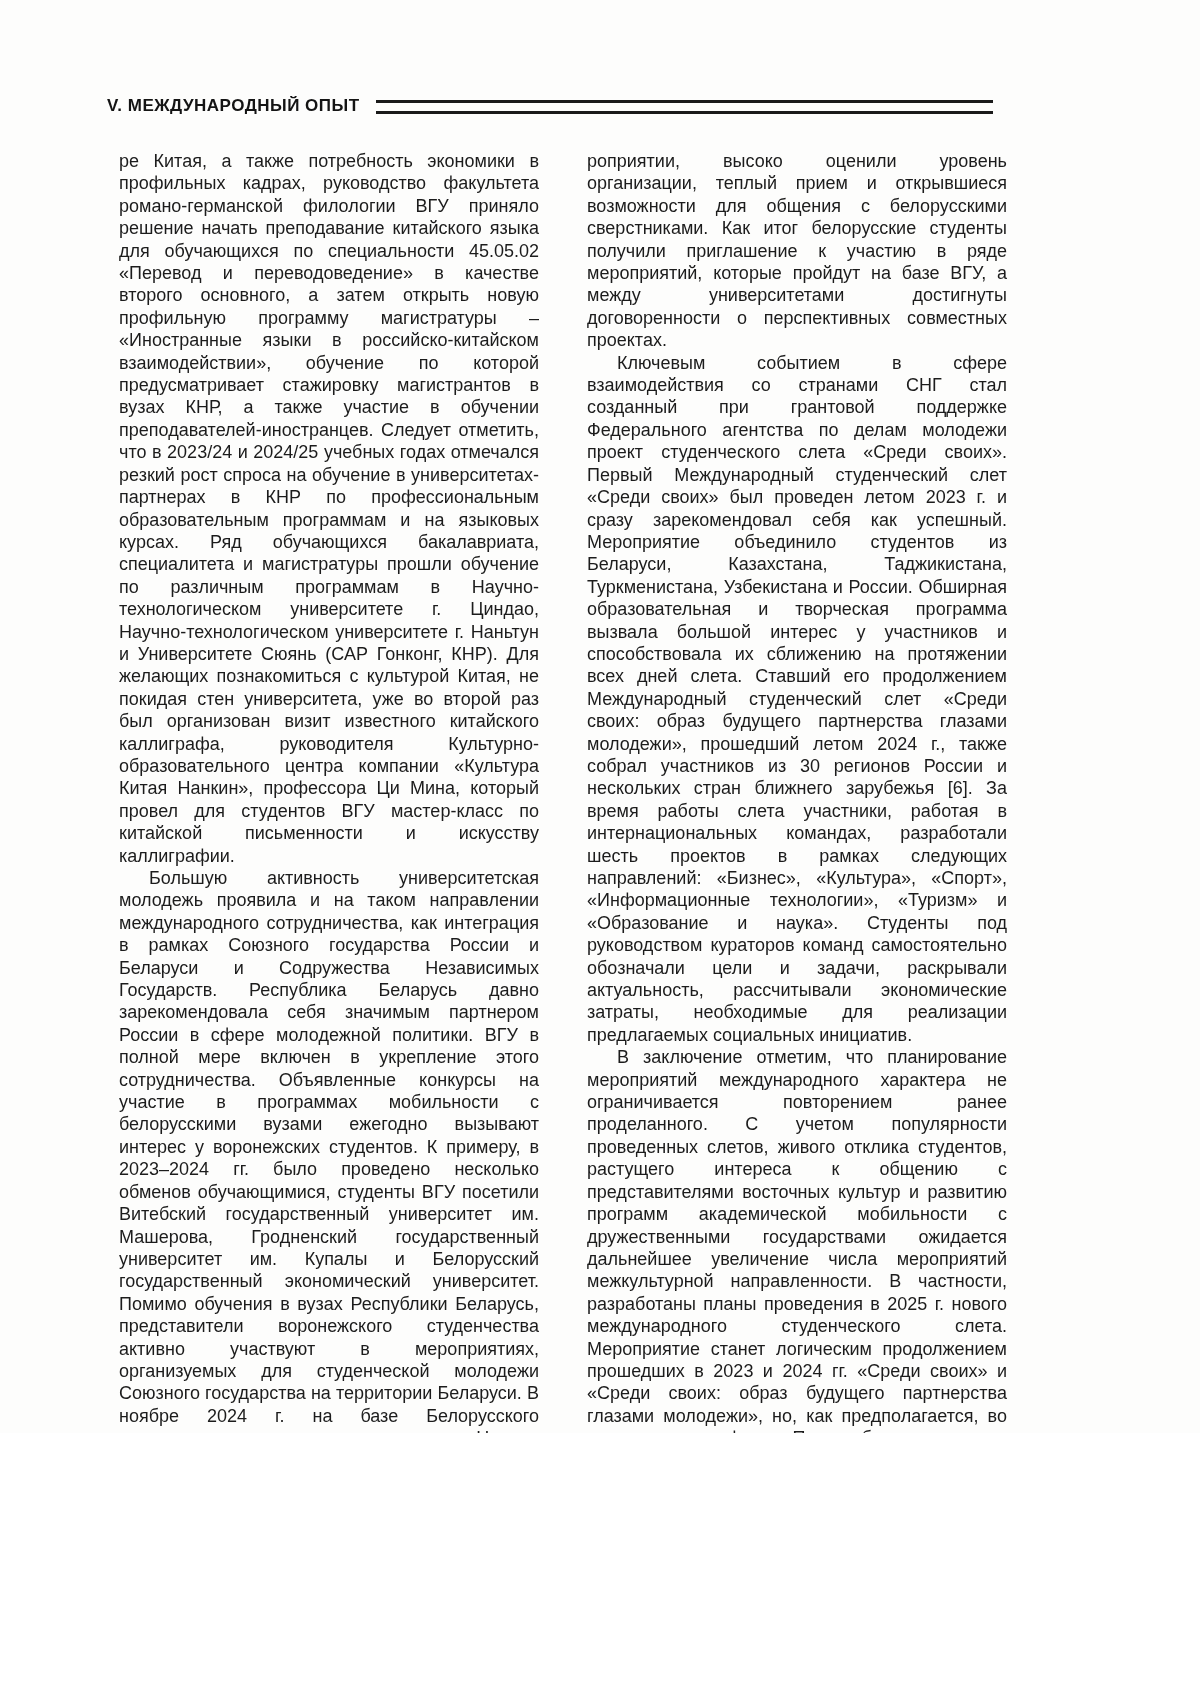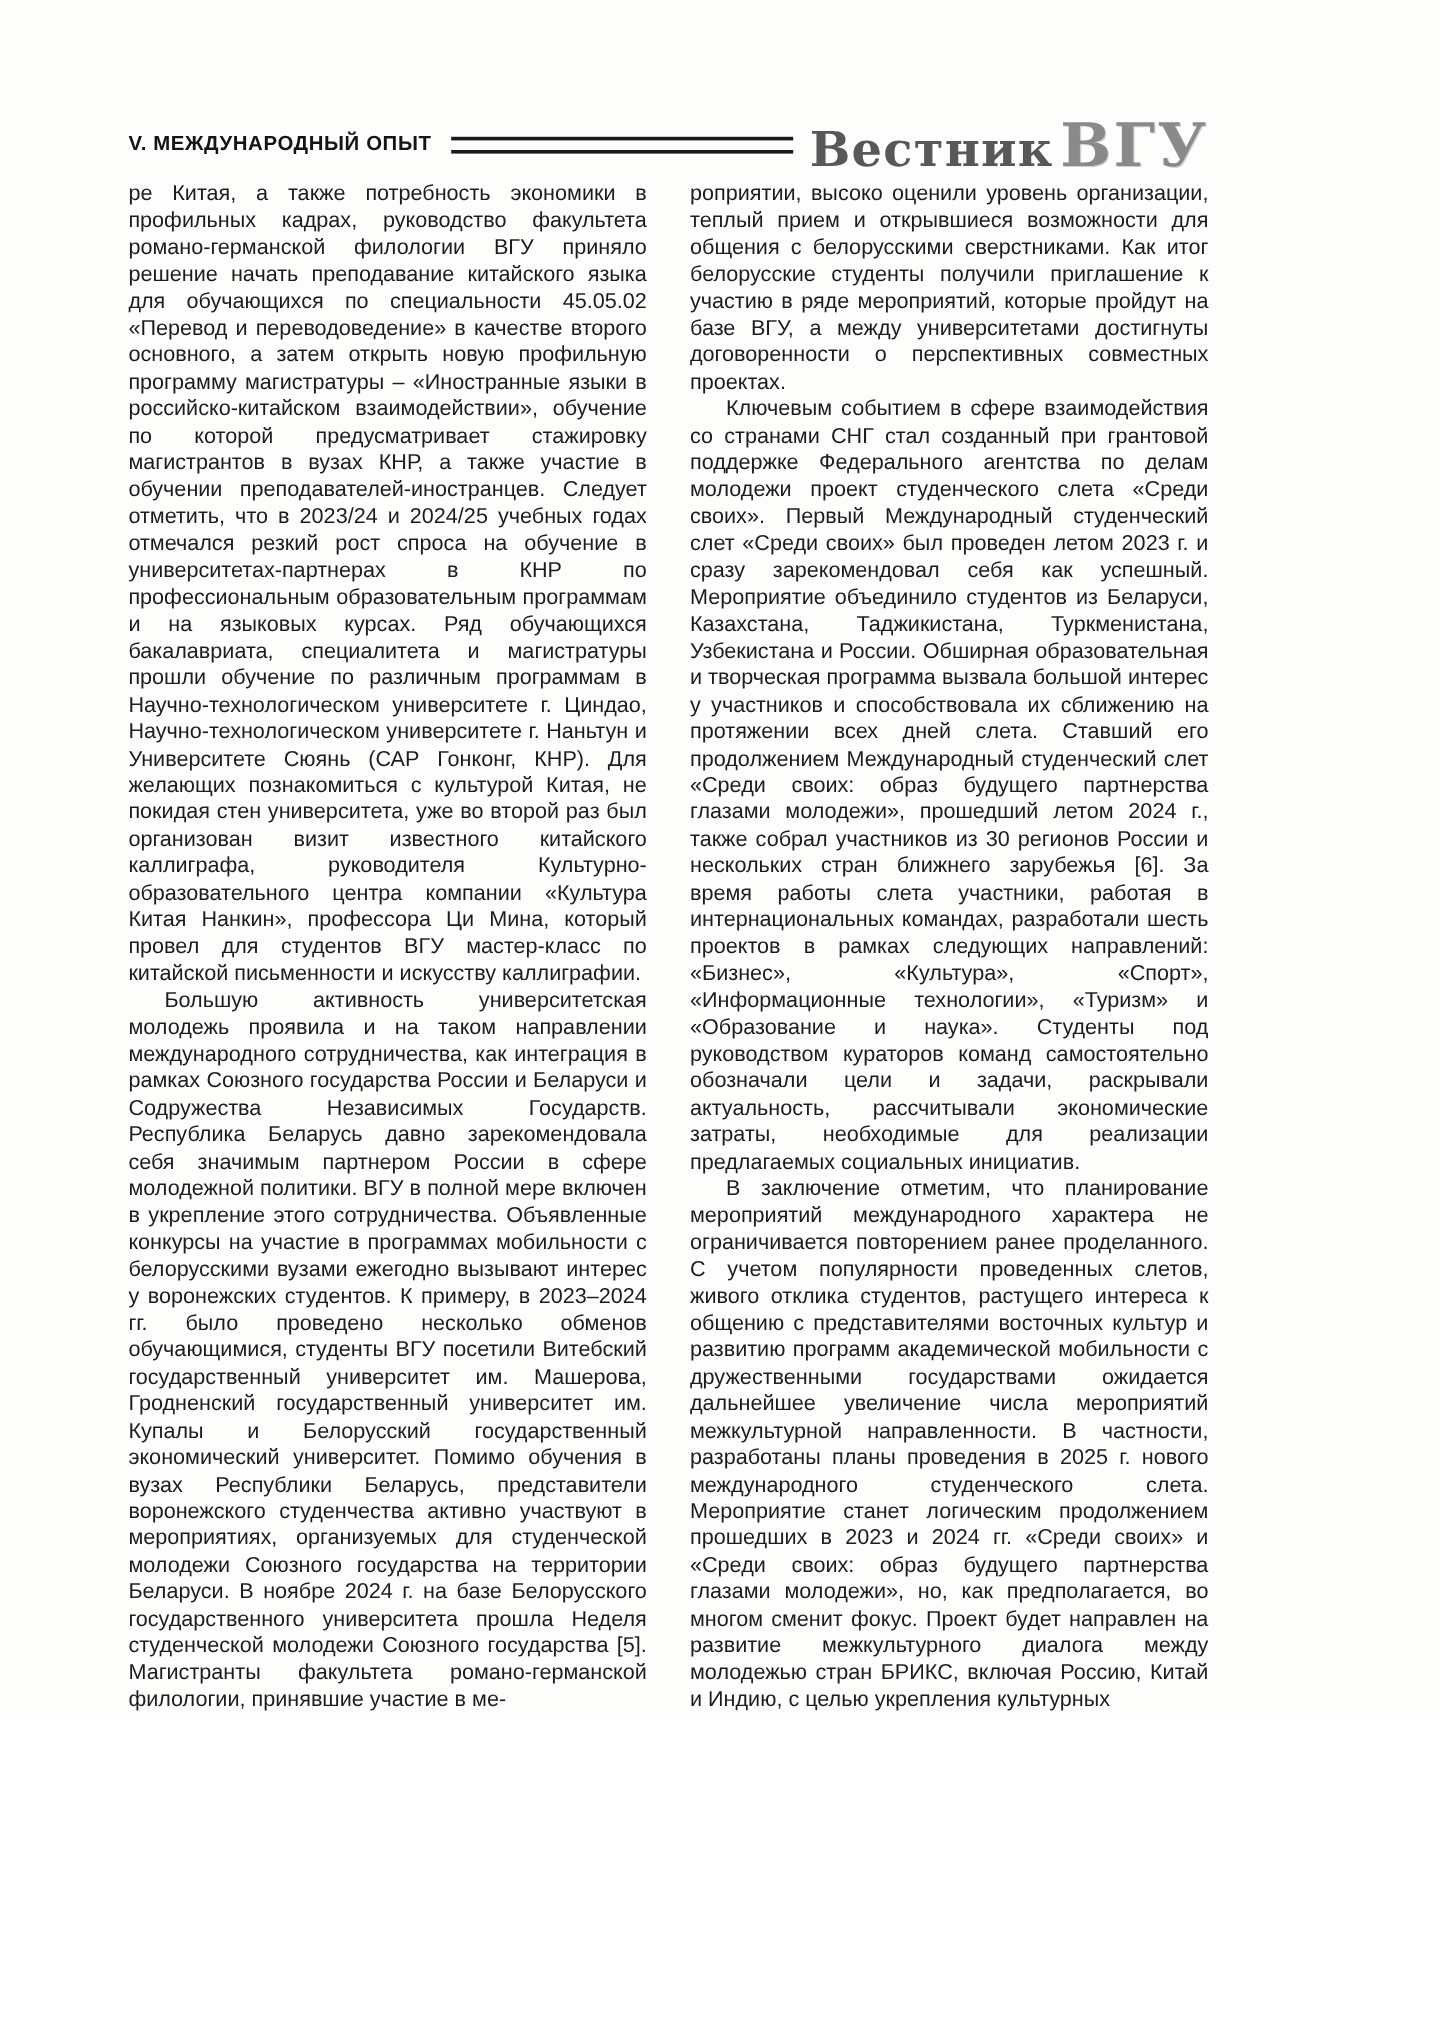--- a/index.html
+++ b/index.html
@@ -64,20 +64,21 @@
     height: 1280px;
     display: flex;
     gap: 36px;
   }
   .col {
     flex: 1;
     text-align: justify;
     font-size: 18px;
     line-height: 22.4px;
     hyphens: auto;
+    margin-left: 12px;
     -webkit-hyphens: auto;
   }
   .col p { margin: 0; }
   .col p.indent { text-indent: 30px; }
 
   
   .footer {
     position: absolute;
     top: 1438px;
     left: 107px;
@@ -110,24 +111,20 @@
   .artifact.a3 { left: 640px;  top: 1691px; width: 18px; height: 4px; opacity: 0.5; }
 </style>
 </head>
 <body>
 
 <div class="page">
 
   <div class="header">
     <div class="section-title">V. МЕЖДУНАРОДНЫЙ ОПЫТ</div>
     <div class="header-rule"></div>
-    <div class="journal-title">
-      <span class="journal-word">Вестник</span>
-      <span class="journal-abbr">ВГУ</span>
-    </div>
   </div>
 
   <div class="columns">
     <div class="col">
       <p>ре Китая, а также потребность экономики в профильных кадрах, руководство факультета романо-германской филологии ВГУ приняло решение начать преподавание китайского языка для обучающихся по специальности 45.05.02 «Перевод и переводоведение» в качестве второго основного, а затем открыть новую профильную программу магистратуры – «Иностранные языки в российско-китайском взаимодействии», обучение по которой предусматривает стажировку магистрантов в вузах КНР, а также участие в обучении преподавателей-иностранцев. Следует отметить, что в 2023/24 и 2024/25 учебных годах отмечался резкий рост спроса на обучение в университетах-партнерах в КНР по профессиональным образовательным программам и на языковых курсах. Ряд обучающихся бакалавриата, специалитета и магистратуры прошли обучение по различным программам в Научно-технологическом университете г. Циндао, Научно-технологическом университете г. Наньтун и Университете Сюянь (САР Гонконг, КНР). Для желающих познакомиться с культурой Китая, не покидая стен университета, уже во второй раз был организован визит известного китайского каллиграфа, руководителя Культурно-образовательного центра компании «Культура Китая Нанкин», профессора Ци Мина, который провел для студентов ВГУ мастер-класс по китайской письменности и искусству каллиграфии.</p>
       <p class="indent">Большую активность университетская молодежь проявила и на таком направлении международного сотрудничества, как интеграция в рамках Союзного государства России и Беларуси и Содружества Независимых Государств. Республика Беларусь давно зарекомендовала себя значимым партнером России в сфере молодежной политики. ВГУ в полной мере включен в укрепление этого сотрудничества. Объявленные конкурсы на участие в программах мобильности с белорусскими вузами ежегодно вызывают интерес у воронежских студентов. К примеру, в 2023–2024 гг. было проведено несколько обменов обучающимися, студенты ВГУ посетили Витебский государственный университет им. Машерова, Гродненский государственный университет им. Купалы и Белорусский государственный экономический университет. Помимо обучения в вузах Республики Беларусь, представители воронежского студенчества активно участвуют в мероприятиях, организуемых для студенческой молодежи Союзного государства на территории Беларуси. В ноябре 2024 г. на базе Белорусского государственного университета прошла Неделя студенческой молодежи Союзного государства [5]. Магистранты факультета романо-германской филологии, принявшие участие в ме-</p>
     </div>
     <div class="col">
       <p>роприятии, высоко оценили уровень организации, теплый прием и открывшиеся возможности для общения с белорусскими сверстниками. Как итог белорусские студенты получили приглашение к участию в ряде мероприятий, которые пройдут на базе ВГУ, а между университетами достигнуты договоренности о перспективных совместных проектах.</p>
       <p class="indent">Ключевым событием в сфере взаимодействия со странами СНГ стал созданный при грантовой поддержке Федерального агентства по делам молодежи проект студенческого слета «Среди своих». Первый Международный студенческий слет «Среди своих» был проведен летом 2023 г. и сразу зарекомендовал себя как успешный. Мероприятие объединило студентов из Беларуси, Казахстана, Таджикистана, Туркменистана, Узбекистана и России. Обширная образовательная и творческая программа вызвала большой интерес у участников и способствовала их сближению на протяжении всех дней слета. Ставший его продолжением Международный студенческий слет «Среди своих: образ будущего партнерства глазами молодежи», прошедший летом 2024 г., также собрал участников из 30 регионов России и нескольких стран ближнего зарубежья [6]. За время работы слета участники, работая в интернациональных командах, разработали шесть проектов в рамках следующих направлений: «Бизнес», «Культура», «Спорт», «Информационные технологии», «Туризм» и «Образование и наука». Студенты под руководством кураторов команд самостоятельно обозначали цели и задачи, раскрывали актуальность, рассчитывали экономические затраты, необходимые для реализации предлагаемых социальных инициатив.</p>

